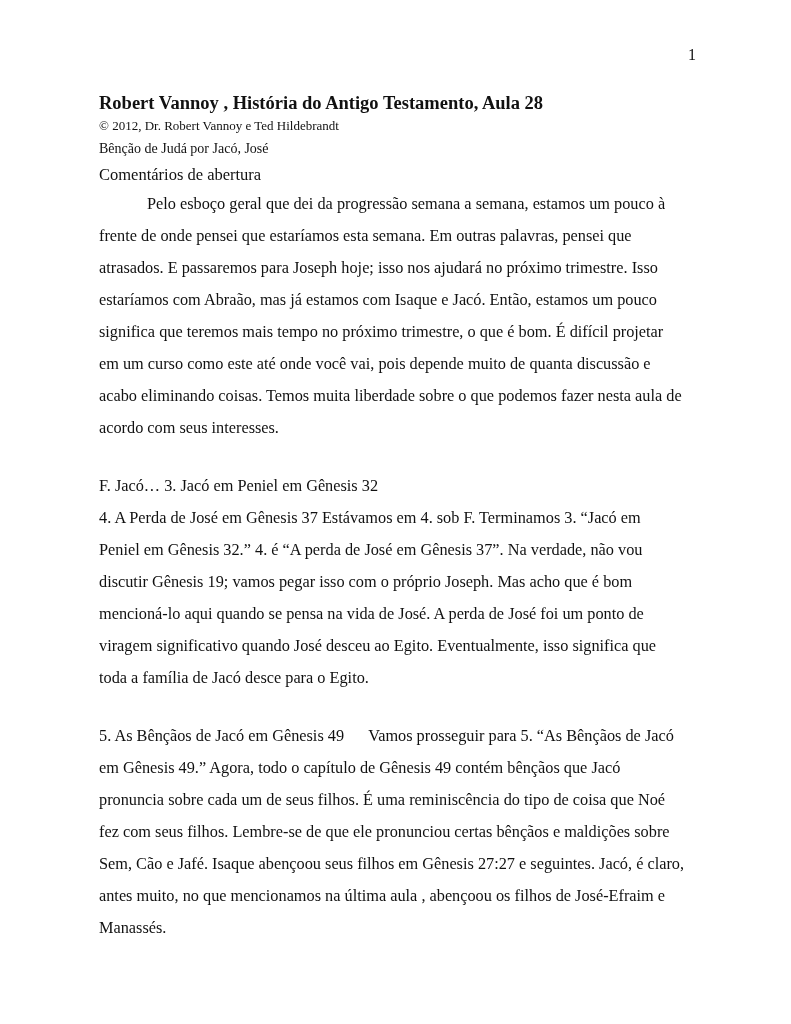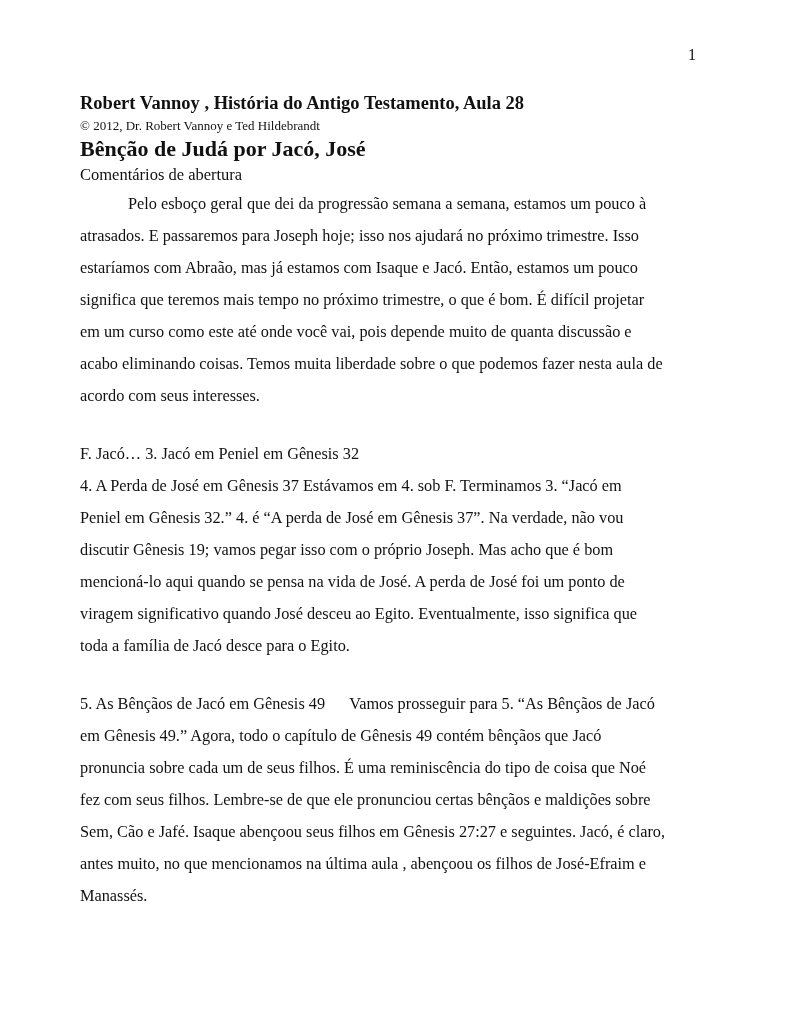--- a/index.html
+++ b/index.html
@@ -16,40 +16,40 @@
       color: #111111;
     }
     .page-number {
       position: absolute;
       top: 46px;
       left: 688px;
       font-size: 16px;
     }
     .content {
       position: absolute;
-      left: 80px;
+      left: 99px;
       top: 90px;
       width: 620px;
     }
     .title {
       font-weight: bold;
       font-size: 18.5px;
       line-height: 26px;
       margin: 0;
       white-space: nowrap;
     }
     .copyright {
       font-size: 13px;
       line-height: 20px;
       margin: 0;
       white-space: nowrap;
     }
     .subtitle {
-      font-weight: bold;
-      font-size: 22px;
+      font-weight: normal;
+      font-size: 14px;
       line-height: 26px;
       margin: 0;
       white-space: nowrap;
     }
     .section-heading {
       font-size: 16.5px;
       line-height: 26px;
       margin: 0;
       white-space: nowrap;
     }
@@ -75,20 +75,21 @@
 <div class="page-number">1</div>
 
 <div class="content">
   <h1 class="title">Robert Vannoy , História do Antigo Testamento, Aula 28</h1>
   <p class="copyright">© 2012, Dr. Robert Vannoy e Ted Hildebrandt</p>
   <h2 class="subtitle">Bênção de Judá por Jacó, José</h2>
   <p class="section-heading">Comentários de abertura</p>
 
   <div class="para">
     <div class="line indent">Pelo esboço geral que dei da progressão semana a semana, estamos um pouco à</div>
+    <div class="line">frente de onde pensei que estaríamos esta semana. Em outras palavras, pensei que</div>
     <div class="line">atrasados. E passaremos para Joseph hoje; isso nos ajudará no próximo trimestre. Isso</div>
     <div class="line">estaríamos com Abraão, mas já estamos com Isaque e Jacó. Então, estamos um pouco</div>
     <div class="line">significa que teremos mais tempo no próximo trimestre, o que é bom. É difícil projetar</div>
     <div class="line">em um curso como este até onde você vai, pois depende muito de quanta discussão e</div>
     <div class="line">acabo eliminando coisas. Temos muita liberdade sobre o que podemos fazer nesta aula de</div>
     <div class="line">acordo com seus interesses.</div>
   </div>
 
   <div class="gap"></div>
 

